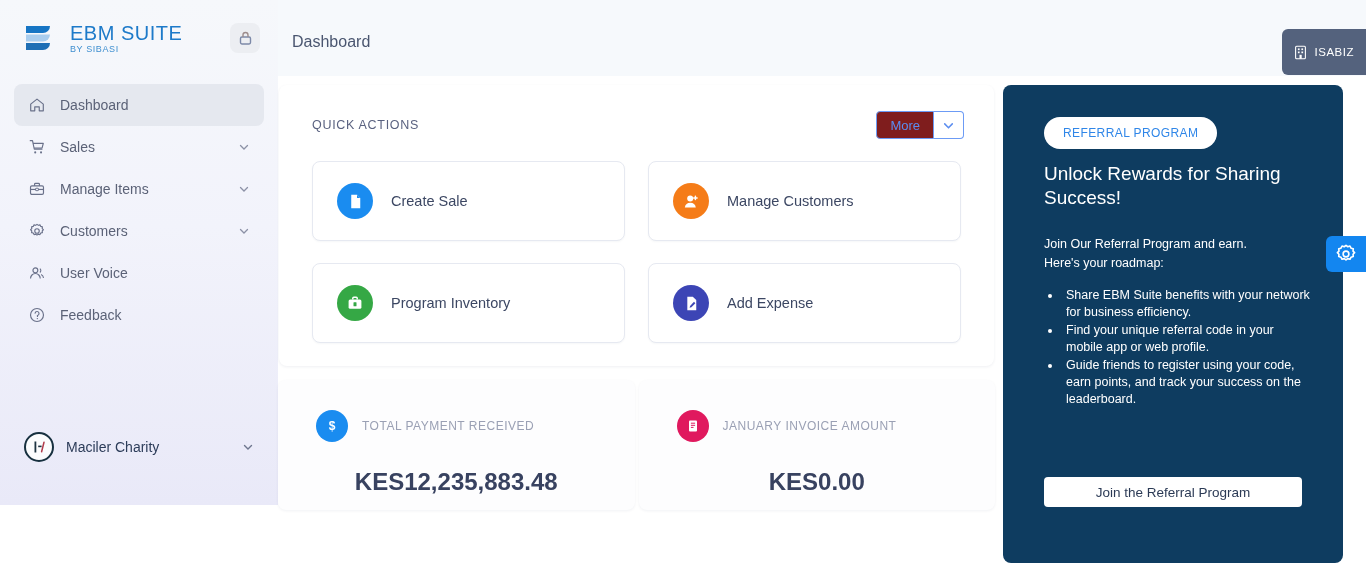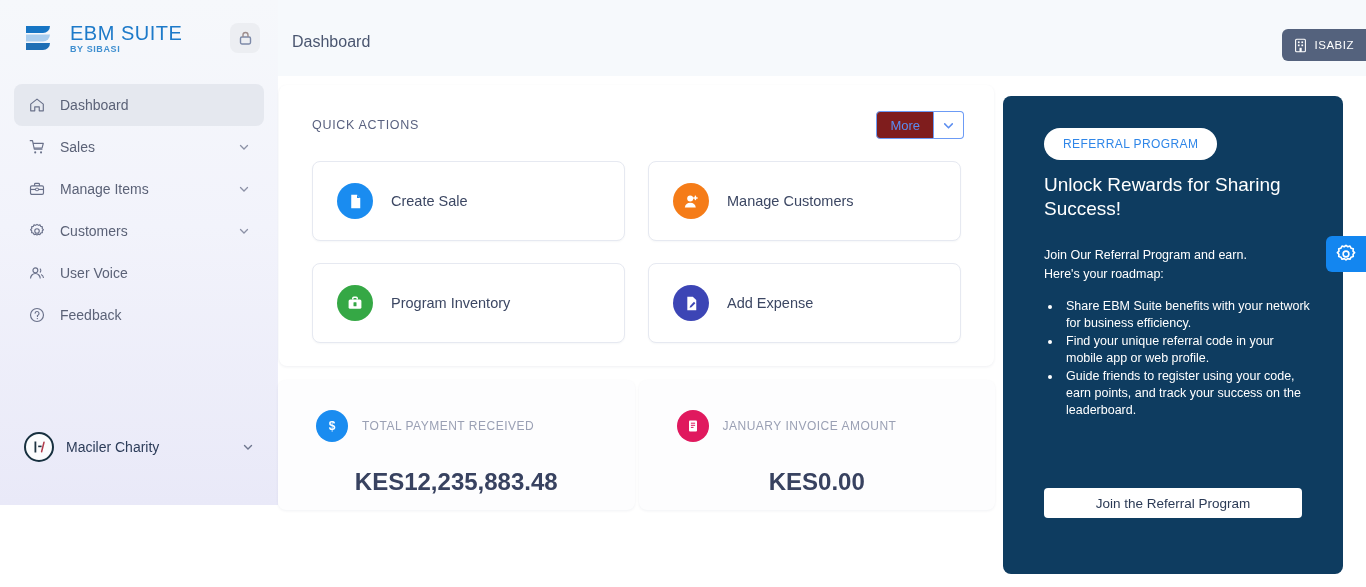--- a/index.html
+++ b/index.html
@@ -22,21 +22,21 @@
     height: 76px; display: flex; align-items: center;
     padding: 0 18px 0 24px; gap: 10px; justify-content: space-between;
   }
   .logo-mark { width: 36px; height: 32px; flex: none; }
   .brand-text { flex: 1; line-height: 1; }
   .brand-title {
     font-size: 20px; letter-spacing: .5px; color: #1d7ac9; font-weight: 400;
   }
   .brand-sub {
     font-size: 9px; letter-spacing: .6px; color: #3f8fd0;
-    margin-top: 2px; font-weight: 700;
+    margin-top: 2px; font-weight: 400;
   }
   .lock-btn {
     width: 30px; height: 30px; border-radius: 8px; background: #eceef2;
     display: flex; align-items: center; justify-content: center; flex: none;
   }
 
   .nav { margin-top: 8px; padding: 0 14px; }
   .nav-item {
     display: flex; align-items: center; gap: 14px;
     height: 42px; padding: 0 14px; border-radius: 8px;
@@ -65,21 +65,21 @@
   .topbar {
     position: absolute; left: 278px; top: 0; width: 1088px; height: 76px;
     background: #f6f9fc;
   }
   .page-title {
     position: absolute; left: 14px; top: 33px;
     font-size: 16px; color: #4a5670;
   }
   .isabiz {
     position: absolute; right: 0; top: 29px;
-    height: 32px; padding: 0 12px; border-radius: 6px 0 0 6px;
+    height: 46px; padding: 0 12px; border-radius: 6px 0 0 6px;
     background: #54627d; color: #ffffff;
     display: flex; align-items: center; gap: 8px;
     font-size: 11.5px; letter-spacing: .5px;
   }
 
   
   .main { position: absolute; left: 278px; top: 76px; width: 1088px; height: 511px; }
 
   .quick-card {
     position: absolute; left: 1px; top: 9px; width: 715px; height: 281px;
@@ -140,21 +140,21 @@
   .stat-label {
     font-size: 12px; letter-spacing: .5px; color: #9aa0b4;
   }
   .stat-value {
     margin-top: 26px; font-size: 24px; font-weight: bold; color: #384260;
     text-align: center; padding-right: 38px;
   }
 
   
   .referral {
-    position: absolute; left: 725px; top: 20px; width: 340px; height: 478px;
+    position: absolute; left: 725px; top: 9px; width: 340px; height: 478px;
     background: #0e3c60; border-radius: 8px;
     padding: 32px 32px 0 41px; color: #fff;
   }
   .ref-badge {
     display: inline-block; background: #fff; color: #2f86e8;
     font-size: 12px; letter-spacing: .4px;
     padding: 9px 19px; border-radius: 20px;
   }
   .ref-title {
     margin-top: 13px; font-size: 19px; line-height: 1.28; font-weight: 400;

